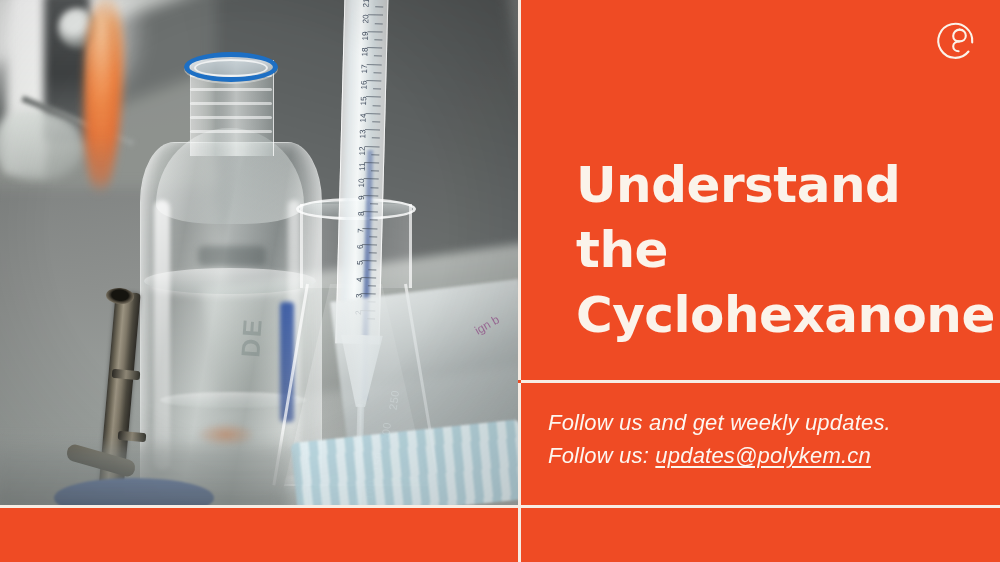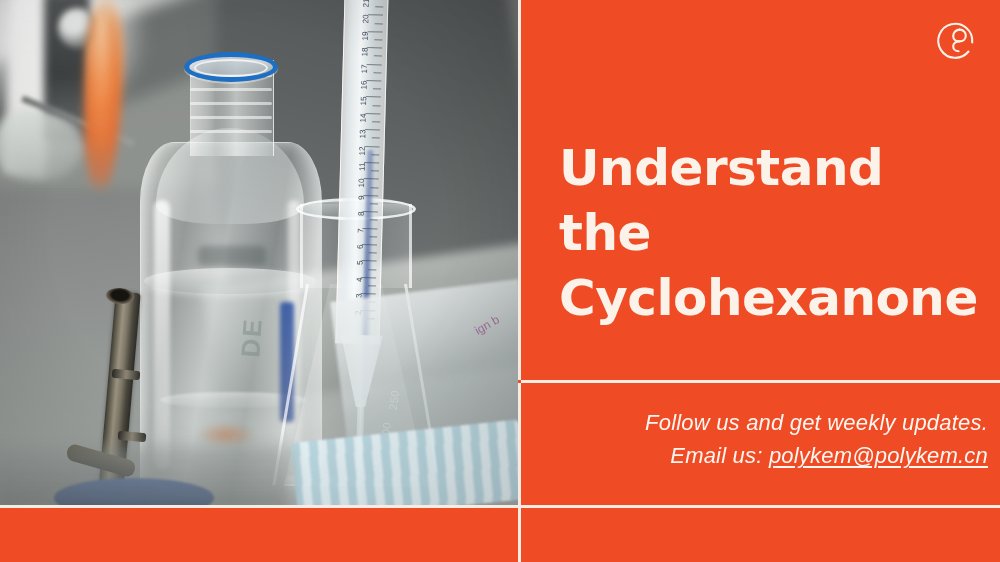--- a/index.html
+++ b/index.html
@@ -512,21 +512,21 @@
     width: 1000px; height: 3px;
   }
 
   
   .title-block {
     position: absolute;
     left: 559px; top: 136px;
     width: 420px;
   }
   .slide-title {
-    margin: 0;
+    margin: 17px;
     font-family: "DejaVu Sans", "Liberation Sans", sans-serif;
     font-size: 50px;
     line-height: 1.30;
     font-weight: 700;
     color: #fbf3ea;
     letter-spacing: -0.5px;
     white-space: pre-line;
   }
 
   .follow-block {
@@ -534,21 +534,20 @@
     left: 548px; top: 406px;
     width: 440px;
   }
   .follow-line {
     font-family: "Liberation Sans", sans-serif;
     font-style: italic;
     font-size: 22px;
     line-height: 1.52;
     color: #fdf6f0;
     letter-spacing: .2px;
-    text-align: right;
   }
   .email-link {
     color: #fdf6f0;
     text-decoration: underline;
     text-underline-offset: 3px;
     font-style: italic;
   }
 
   .url-bar {
     position: absolute;
@@ -724,17 +723,17 @@
     </svg>
   </div>
 
   <div class="title-block">
     <h1 class="slide-title">Understand the
 Cyclohexanone</h1>
   </div>
 
   <div class="follow-block">
     <div class="follow-line">Follow us and get weekly updates.</div>
-    <div class="follow-line"><span>Email us: </span><a class="email-link" href="#">polykem@polykem.cn</a></div>
+    <div class="follow-line"><span>Follow us: </span><a class="email-link" href="#">updates@polykem.cn</a></div>
   </div>
 
 
 </div>
 
 </body></html>

